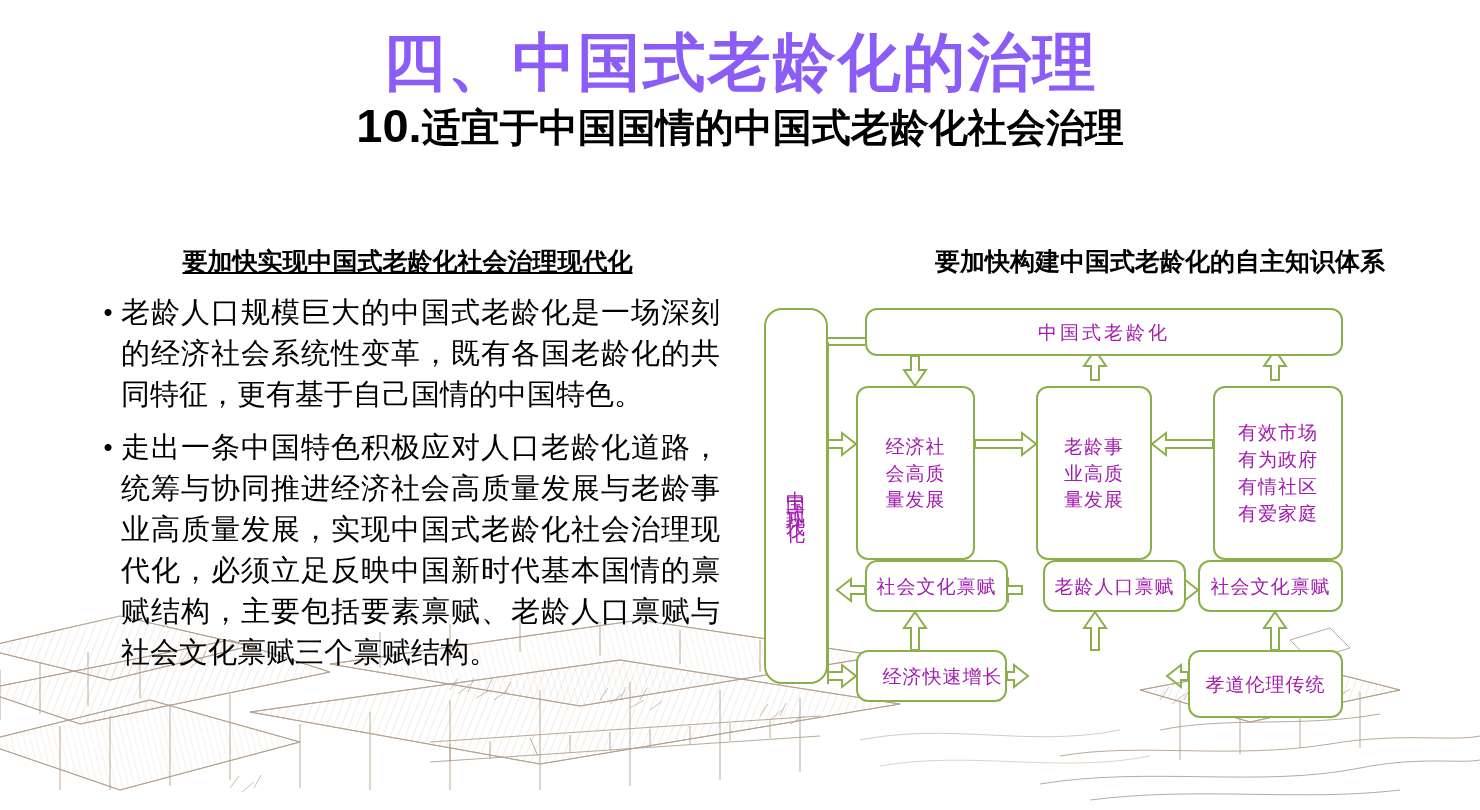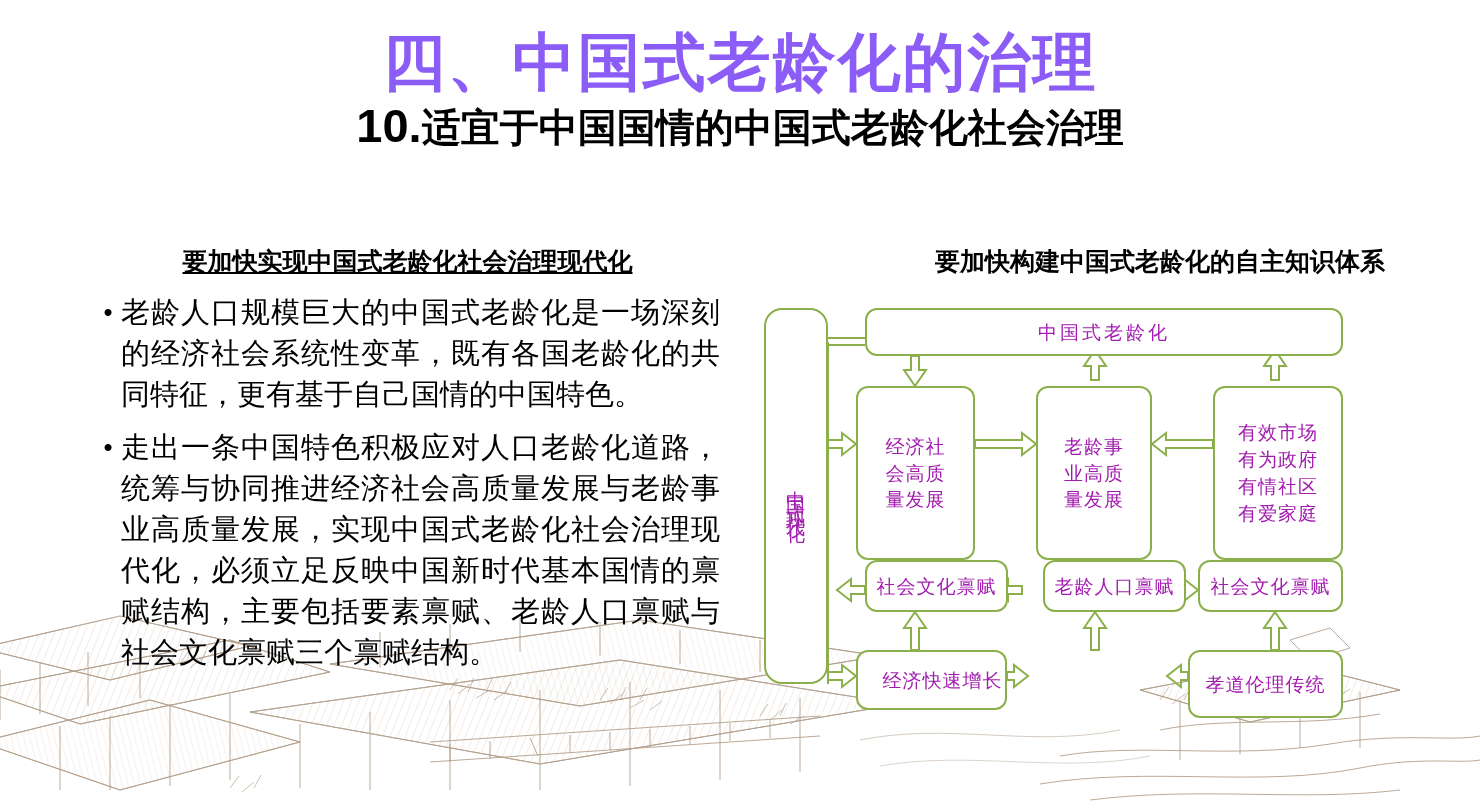--- a/index.html
+++ b/index.html
@@ -272,21 +272,21 @@
     </div>
 
     <div class="node-box" style="left:267px;top:266px;width:143px;height:52px;font-size:19px;margin-left:16px;">
       <span class="node-label">老龄人口禀赋</span>
     </div>
 
     <div class="node-box" style="left:438px;top:266px;width:145px;height:52px;font-size:19px;">
       <span class="node-label">社会文化禀赋</span>
     </div>
 
-    <div class="node-box" style="left:96px;top:356px;width:151px;height:60px;font-size:19px;padding-left:22px;">
+    <div class="node-box" style="left:96px;top:356px;width:151px;height:52px;font-size:19px;padding-left:22px;">
       <span class="node-label">经济快速增长</span>
     </div>
 
 
     <div class="node-box" style="left:428px;top:356px;width:155px;height:68px;font-size:19px;">
       <span class="node-label">孝道伦理传统</span>
     </div>
 
   </div>
 </div>

